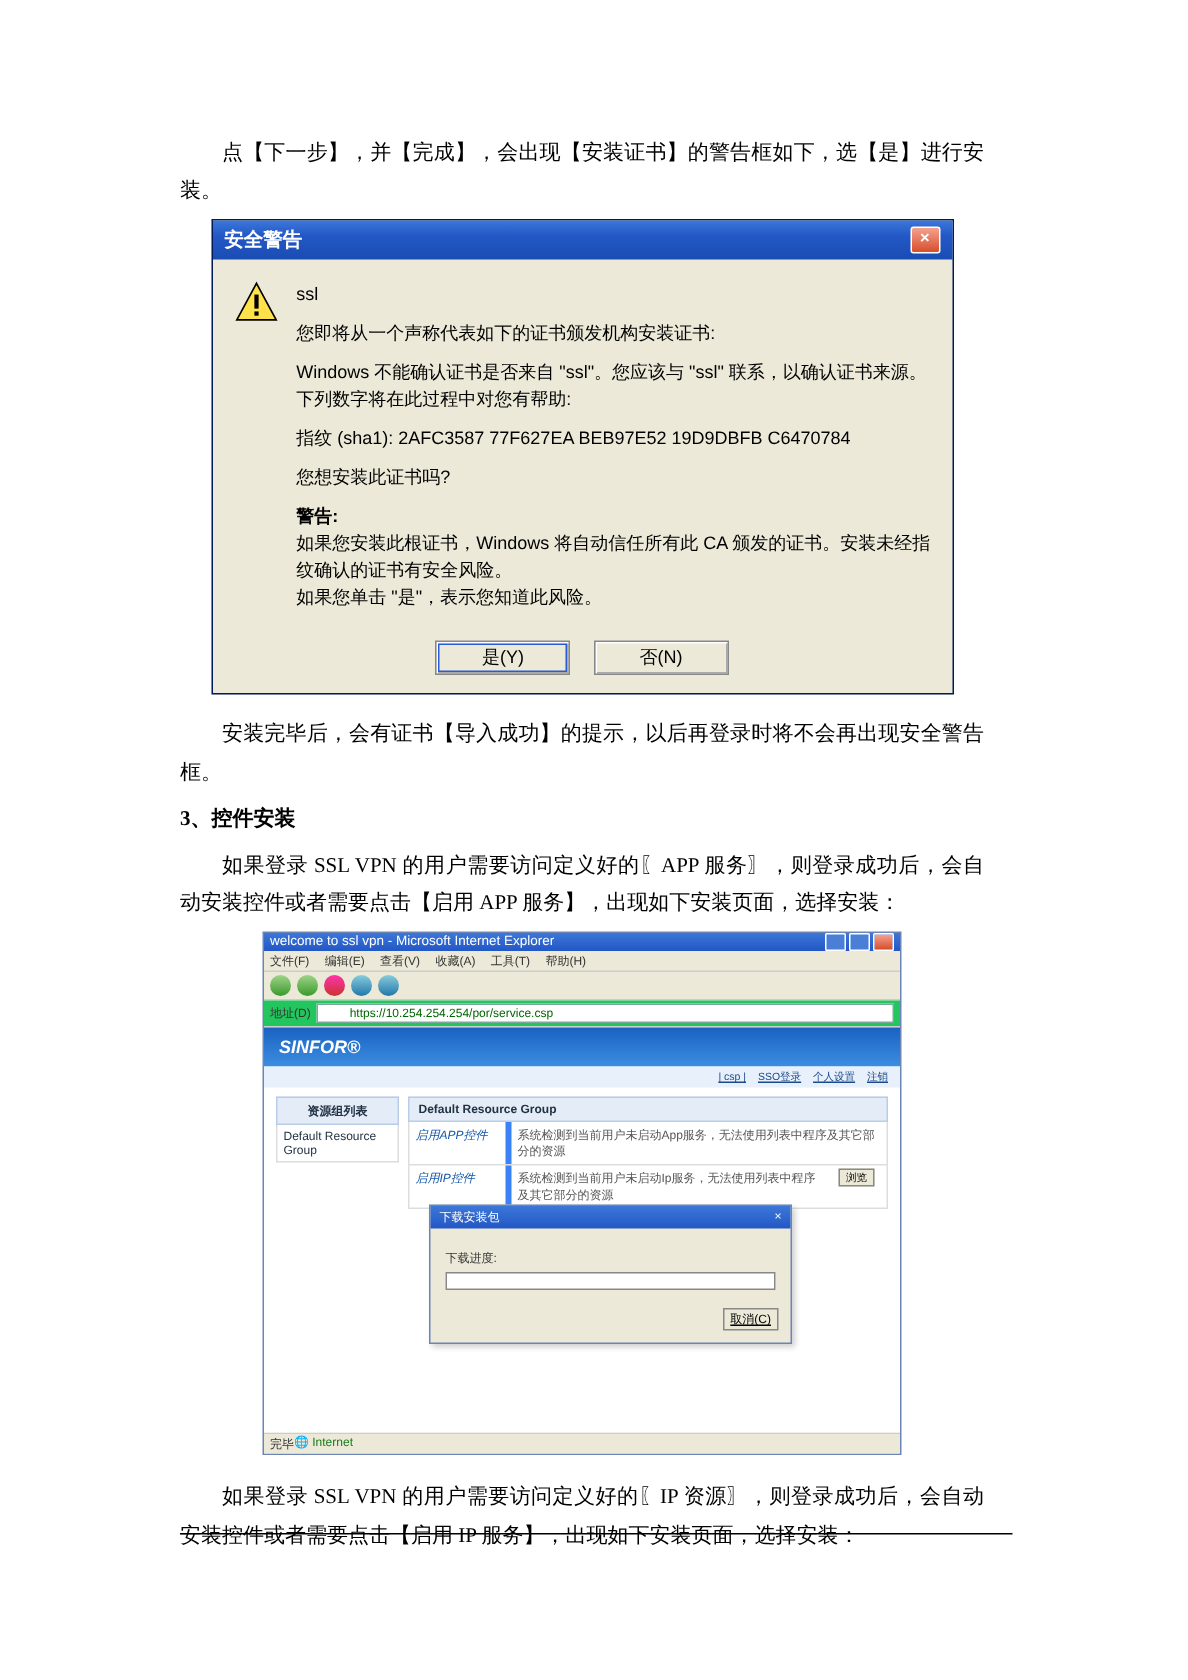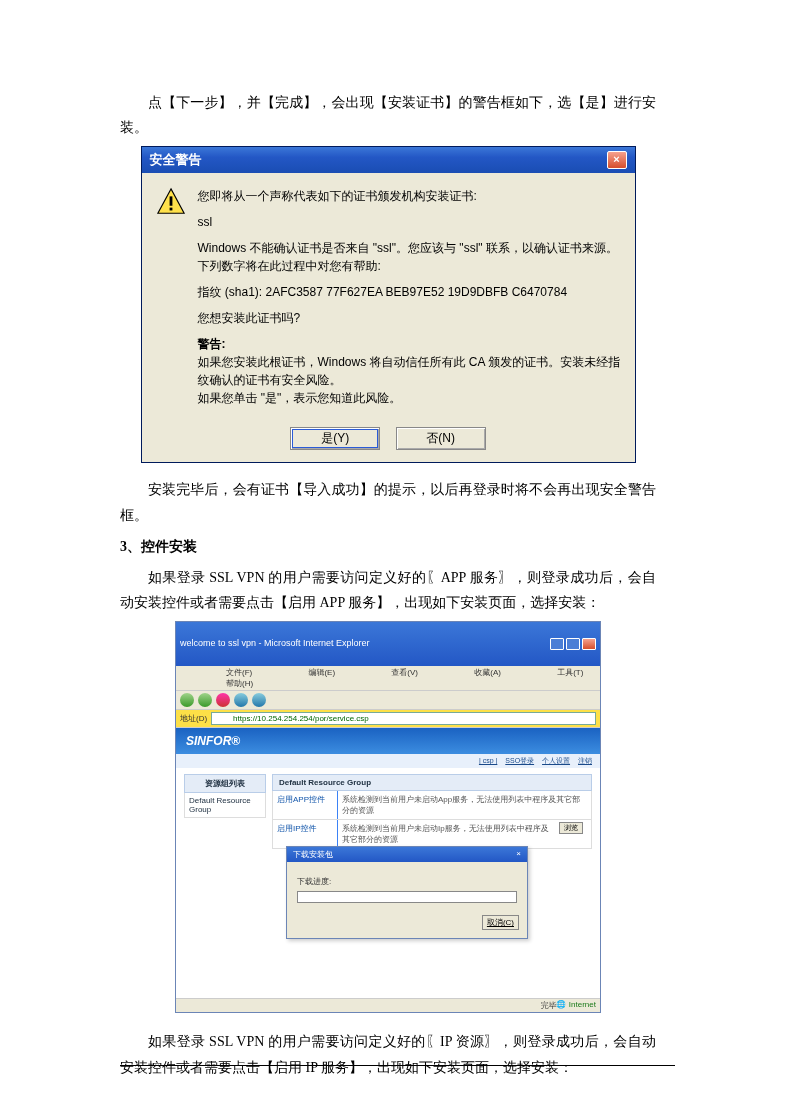--- a/index.html
+++ b/index.html
@@ -90,46 +90,46 @@
     width: 424px;
     margin: 6px auto 16px auto;
     border: 1px solid #6b85b6;
     font-family: Tahoma, "SimSun", sans-serif;
     font-size: 8px;
     background: #fff;
   }
   .ie-titlebar {
     background: linear-gradient(#3b77d8,#2357c5);
     color: #fff;
-    padding: 16px 4px;
+    padding: 0 4px;
     font-size: 9px;
     display:flex; justify-content:space-between;
   }
   .ie-wbtns { display:flex; gap:2px;}
   .ie-wbtn { width:12px;height:10px;background:#4b7ed6;border:1px solid #fff;border-radius:1px;}
   .ie-wbtn.close{ background:linear-gradient(#f5a18e,#d64e2c);}
   .ie-menubar {
     background: #ece9d8;
     font-size: 8px;
     color: #333;
     padding: 1px 4px;
     border-bottom: 1px solid #ccc;
   }
-  .ie-menubar span { margin-right: 8px; margin-left: 46px; }
+  .ie-menubar span { margin-right: 8px; }
   .ie-toolbar {
     background: #ece9d8;
     padding: 2px 4px;
     border-bottom: 1px solid #ccc;
     display:flex; gap:4px; align-items:center;
   }
   .ie-tbtn { width:14px;height:14px;border-radius:50%;background:linear-gradient(#9fd38a,#3a9a2a); }
   .ie-tbtn.red{background:linear-gradient(#f3a,#c33);}
   .ie-tbtn.blue{background:linear-gradient(#8cd,#27a);}
   .ie-addrbar {
-    background: #fde047;
+    background: #22c55e;
     padding: 2px 4px;
     border-bottom: 1px solid #ccc;
     display:flex; align-items:center; gap:4px;
     font-size:8px; color:#333;
   }
   .ie-addrinput {
     flex:1; background:#fff; border:1px solid #7a9; padding:1px 21px;
     color:#060; font-size:8px;
   }
   .ie-content {
@@ -153,21 +153,21 @@
     display:flex; gap:6px;
   }
   .sinfor-side {
     width: 82px; font-size:8px;
   }
   .side-head { background:#e4ecf7; border:1px solid #b9cde8; padding:3px 20px; font-weight:bold; color:#234; }
   .side-item { border:1px solid #ddd; border-top:none; padding:3px 4px; color:#234; }
   .sinfor-main { flex:1; font-size:8px; }
   .main-head { background:#e4ecf7; border:1px solid #b9cde8; padding:3px 6px; font-weight:bold; color:#234; }
   .main-row { display:flex; border:1px solid #ddd; border-top:none; }
-  .main-row .c1{ width:56px; padding:3px 4px; color:#15a; border-right:1px solid #3b82f6;}
+  .main-row .c1{ width:56px; padding:3px 4px; color:#15a; border-right:4px solid #3b82f6;font-style:italic;}
   .main-row .c2{ flex:1; padding:3px 4px; color:#555;}
   .main-row .c3{ width:28px; padding:2px 4px; }
   .tiny-btn { display:inline-block; border:1px solid #888; background:#ece9d8; padding:0 4px; font-size:7px;}
 
   
   .dl-dialog {
     position:absolute;
     left: 110px; top: 118px;
     width: 240px;
     border:1px solid #6b85b6;
@@ -177,21 +177,21 @@
   .dl-title {
     background: linear-gradient(#3b77d8,#2357c5);
     color:#fff; padding:2px 6px; font-size:8px;
     display:flex; justify-content:space-between;
   }
   .dl-body { padding: 14px 10px 8px 10px; font-size:8px; color:#333;}
   .dl-prog { height:10px; background:#fff; border:1px solid #888; margin-top:4px;}
   .dl-btnrow { text-align:right; padding:4px 8px 8px;}
   .ie-status {
     background:#ece9d8; border-top:1px solid #ccc;
-    display:flex; justify-content:flex-end; padding:1px 4px;
+    display:flex; justify-content:flex-start; padding:1px 4px;
     font-size:8px; color:#333;
   }
   .ie-status .r { color:#1a7a1a; }
 
   .page-footer-line{
     border-top:1.5px solid #000;
     width:555px;
     margin: 0 auto;
     position:absolute;
     left:120px;
@@ -212,22 +212,22 @@
     </div>
     <div class="xp-body">
       <div class="xp-warn-icon">
         <svg viewBox="0 0 32 32">
             <polygon points="16,2 30,28 2,28" fill="#ffe14b" stroke="#000" stroke-width="1.2"></polygon>
             <rect x="14.5" y="10" width="3" height="10" fill="#000"></rect>
             <rect x="14.5" y="22" width="3" height="3" fill="#000"></rect>
           </svg>
       </div>
       <div class="xp-text">
+        <div>ssl</div>
         <div>您即将从一个声称代表如下的证书颁发机构安装证书:</div>
-        <div>ssl</div>
         <div>Windows 不能确认证书是否来自 "ssl"。您应该与 "ssl" 联系，以确认证书来源。 下列数字将在此过程中对您有帮助:</div>
         <div>指纹 (sha1): 2AFC3587 77F627EA BEB97E52 19D9DBFB C6470784</div>
         <div>您想安装此证书吗?</div>
         <div>
           <span class="bold">警告:</span><br>
           <span>如果您安装此根证书，Windows 将自动信任所有此 CA 颁发的证书。安装未经指纹确认的证书有安全风险。</span><br>
           <span>如果您单击 "是"，表示您知道此风险。</span>
         </div>
       </div>
     </div>

